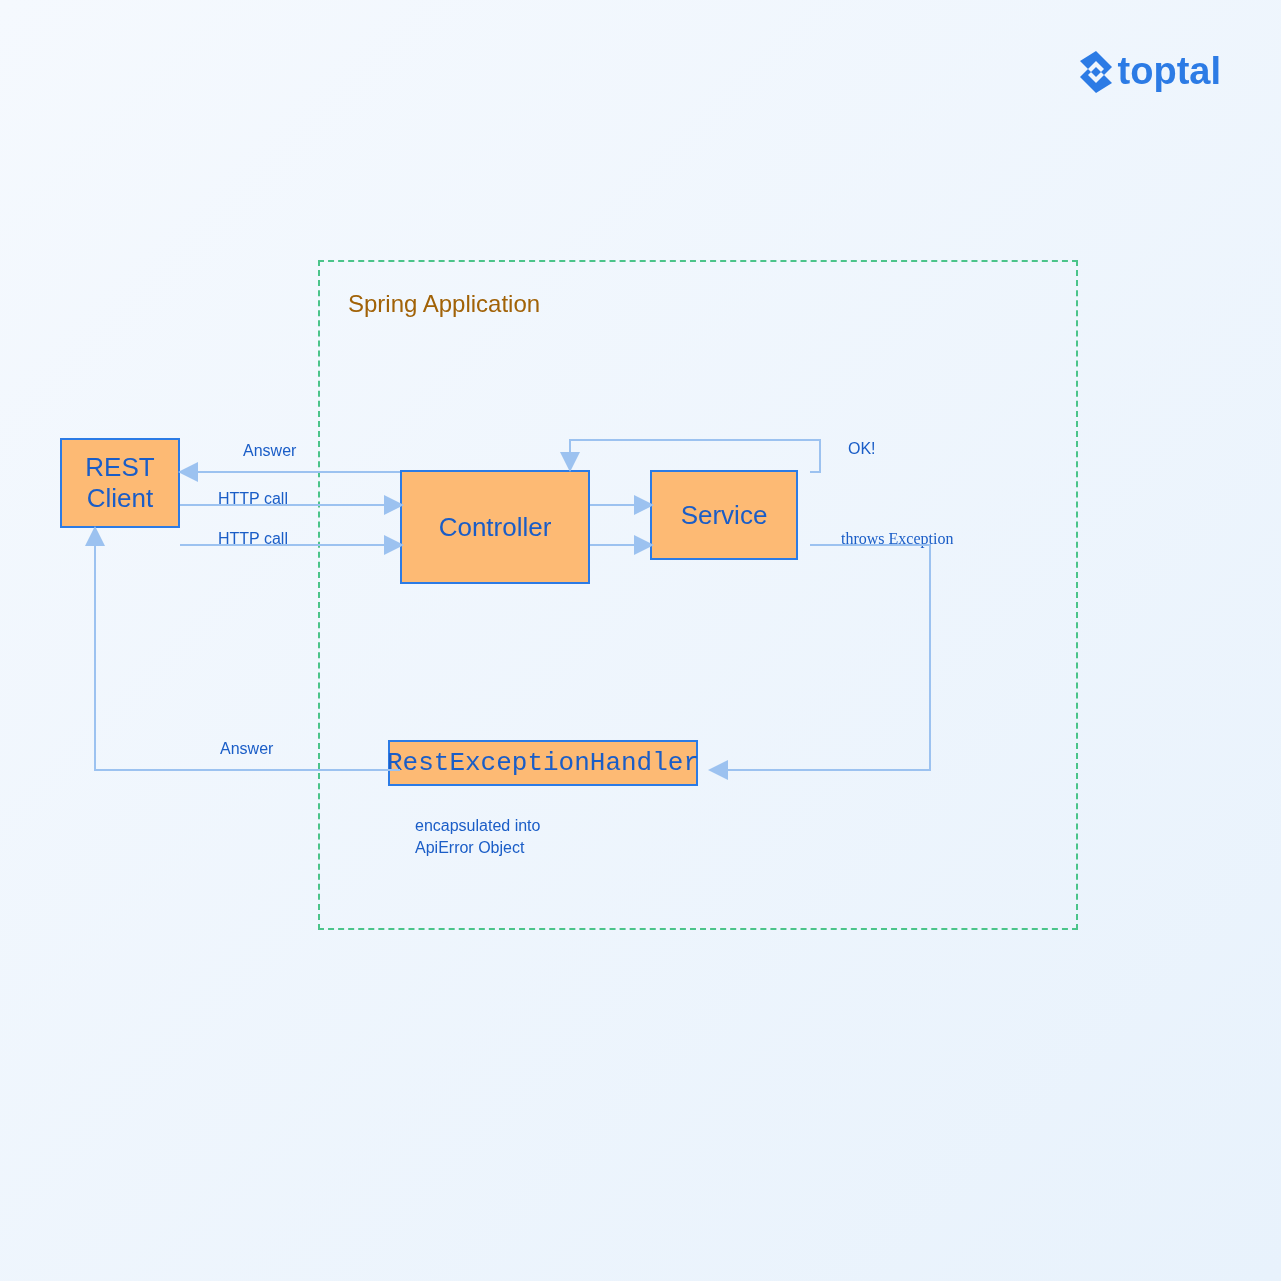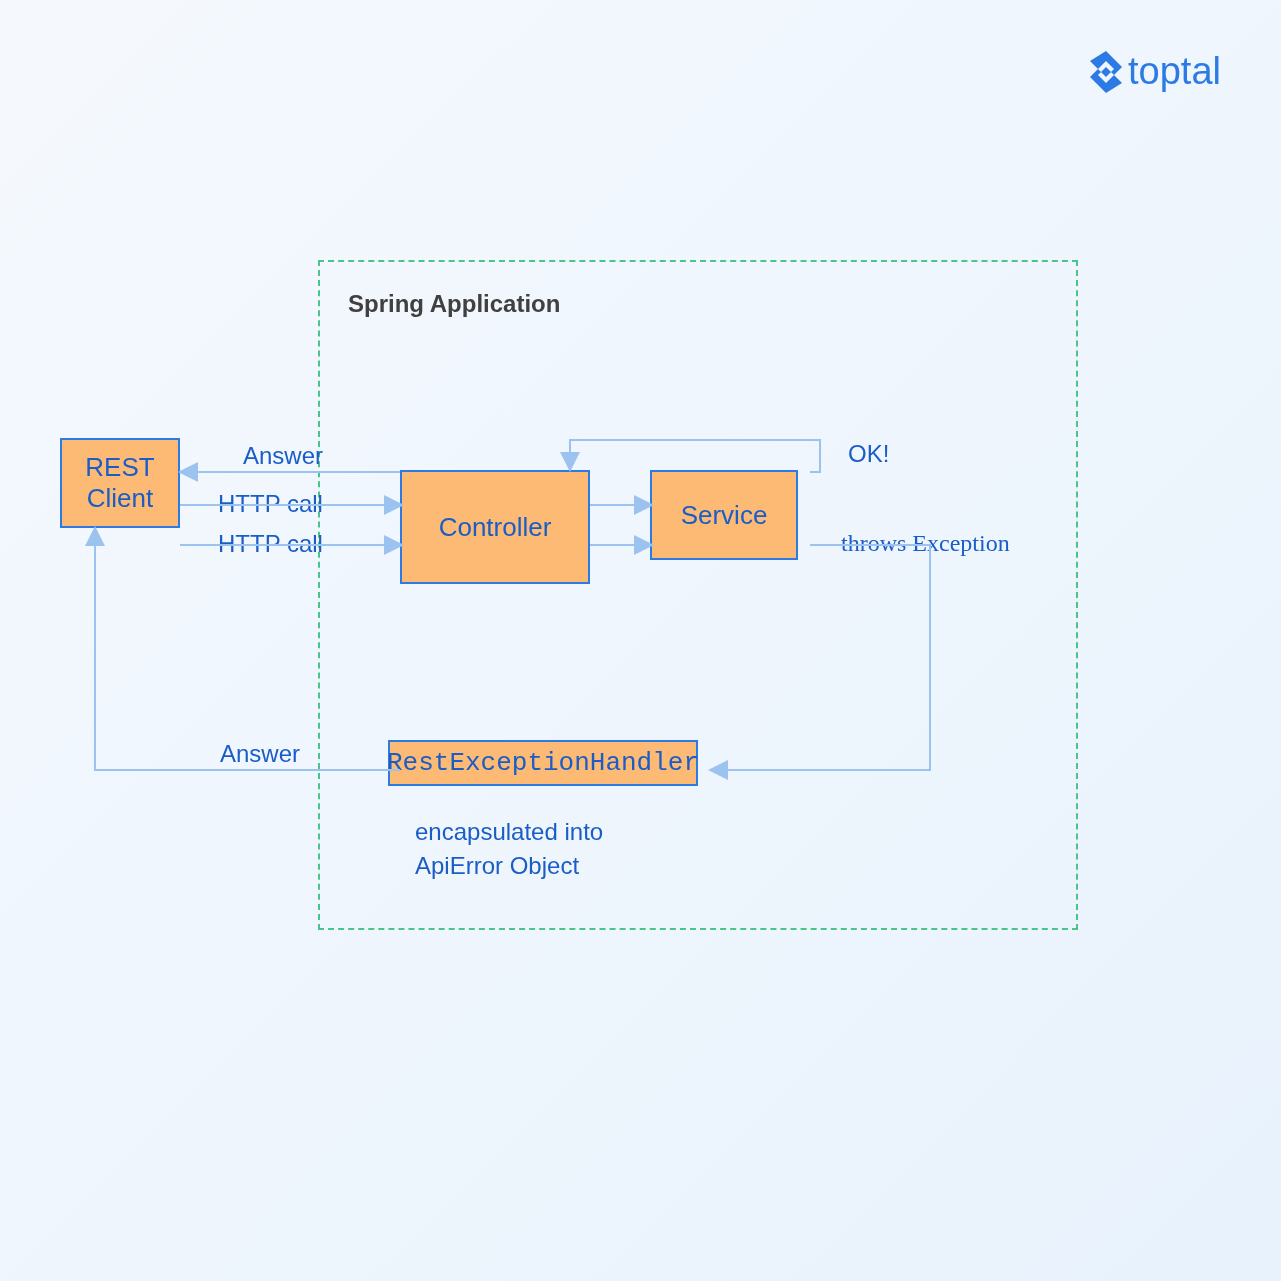--- a/index.html
+++ b/index.html
@@ -12,21 +12,21 @@
       overflow: hidden;
     }
     .logo {
       position: absolute;
       top: 50px;
       right: 60px;
       display: flex;
       align-items: center;
       color: #2c7be5;
       font-size: 38px;
-      font-weight: 400;
+      font-weight: 700;
     }
     .logo svg { margin-right: 6px; }
     .box {
       position: absolute;
       background: #fdba74;
       border: 2px solid #2c7be5;
       color: #1a5dc7;
       font-size: 26px;
       font-weight: 500;
       display: flex;
@@ -36,29 +36,29 @@
       padding: 8px 18px;
     }
     .dashed-container {
       position: absolute;
       border: 2px dashed #4bc48a;
       background: transparent;
     }
     .label {
       position: absolute;
       color: #1a5dc7;
-      font-size: 24px;
+      font-size: 16px;
       font-weight: 400;
       white-space: pre-line;
     }
     .container-label {
       position: absolute;
-      color: #404040;
+      color: #a16207;
       font-size: 24px;
-      font-weight: 700;
+      font-weight: 400;
     }
     svg.connectors {
       position: absolute;
       top: 0; left: 0;
       width: 1281px;
       height: 1281px;
       pointer-events: none;
     }
     .connector-line {
       stroke: #9cc2f0;

